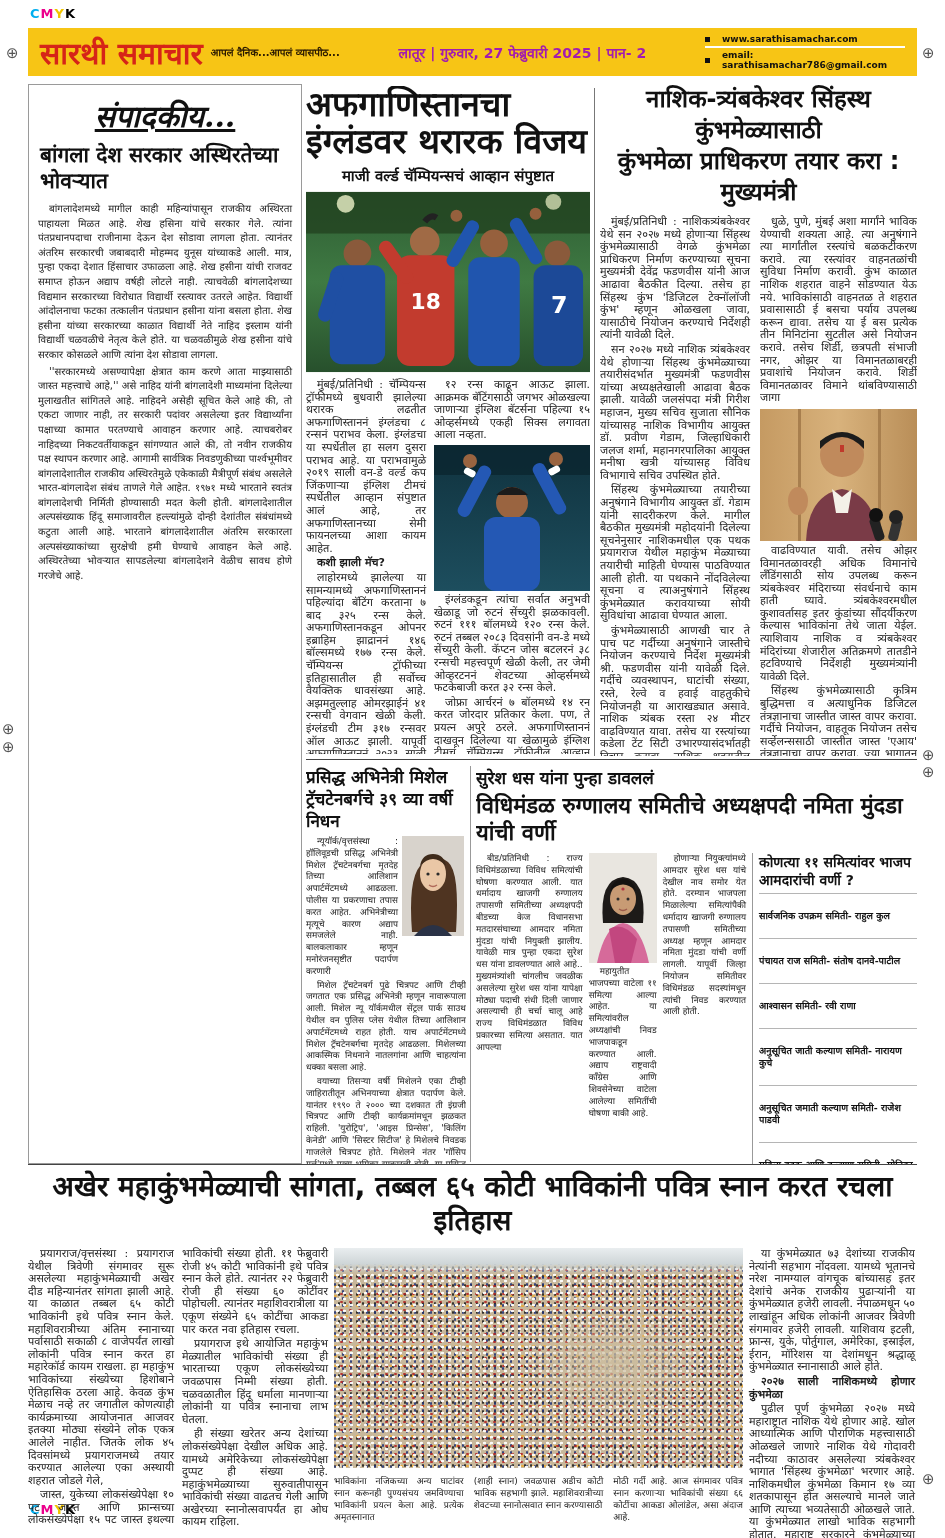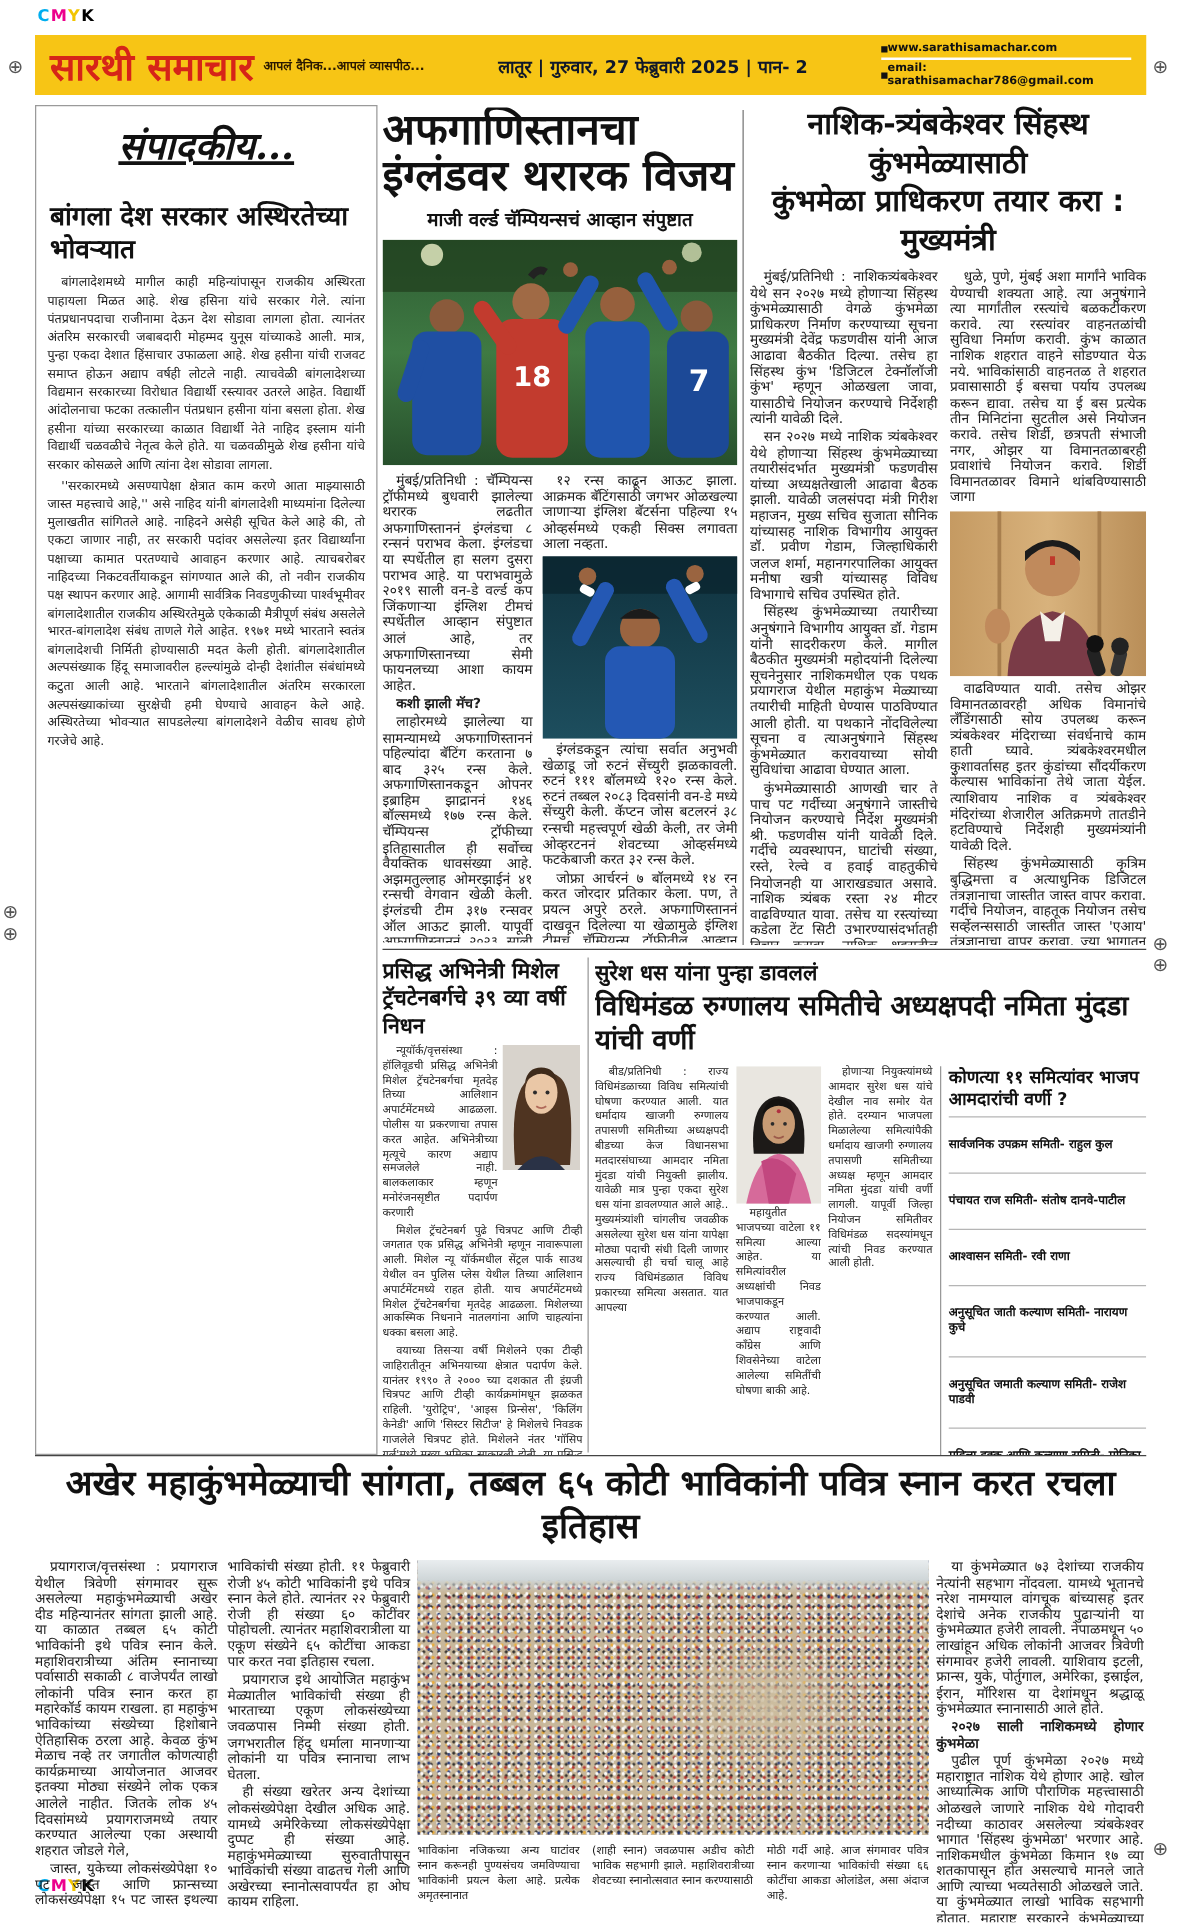--- a/index.html
+++ b/index.html
@@ -9,37 +9,37 @@
   .cmyk{position:absolute;font-weight:bold;font-size:13px;letter-spacing:1px;}
   .cmyk span{display:inline-block;}
   .c-c{color:#00AEEF}.c-m{color:#EC008C}.c-y{color:#F2C500}.c-k{color:#000}
 
   
   .masthead{position:absolute;left:28px;top:28px;width:889px;height:48px;background:#F7C515;
             display:flex;align-items:center;padding:0 12px;box-sizing:border-box;}
   .logo{color:#D62418;font-size:30px;font-weight:800;white-space:nowrap;
         font-family:"DejaVu Serif","Liberation Serif",serif;}
   .tagline{font-size:10px;font-weight:700;color:#2b1a00;margin-left:8px;white-space:nowrap;}
-  .dateline{flex:1;text-align:center;font-size:14px;font-weight:800;color:#0f172a;white-space:nowrap;}
+  .dateline{flex:1;text-align:center;font-size:14px;font-weight:800;color:#a21caf;white-space:nowrap;}
   .mh-right{width:200px;font-size:9px;font-weight:700;color:#111;}
-  .mh-row{display:flex;align-items:center;gap:0;padding:2px 0;}
+  .mh-row{display:flex;align-items:center;gap:12px;padding:2px 0;}
   .mh-row.first{border-bottom:2px solid #fff;}
   .sq{width:5px;height:5px;background:#111;display:inline-block;flex:0 0 auto;}
 
   
   .body-txt{font-size:11px;line-height:12.6px;text-align:justify;color:#1b1b1b;}
   .body-txt p{margin:0 0 2px 0;text-indent:11px;}
   .byline{font-weight:700;}
 
   
   .editorial{position:absolute;left:28px;top:84px;width:274px;height:1080px;border:1px solid #9a9a9a;
              box-sizing:border-box;padding:8px 9px;overflow:hidden;}
   .ed-kicker{text-align:center;font-size:30px;font-weight:800;font-style:italic;
              font-family:"DejaVu Serif","Liberation Serif",serif;
-             text-decoration:underline;margin:2px 0 24px 0;}
+             text-decoration:underline;margin:2px 0 6px 0;}
   .ed-head{font-size:21px;line-height:26px;font-weight:800;margin:0 0 8px 2px;}
   .editorial .body-txt{font-size:10px;line-height:14.6px;}
 
   
   .cricket{position:absolute;left:306px;top:86px;width:284px;height:668px;overflow:hidden;}
   .ck-head{font-size:34px;line-height:37px;font-weight:800;text-align:left;margin:0;}
   .ck-sub{font-size:15px;font-weight:800;text-align:center;margin:5px 0 6px 0;}
   .ck-photo{width:284px;height:182px;display:block;}
   .ck-cols{display:flex;gap:8px;margin-top:6px;}
   .ck-c1{width:120px;}
@@ -331,21 +331,21 @@
   </div>
 
   <div class="hline" style="left:28px;top:1164px;width:889px;"></div>
 
   <div class="maha">
     <div class="ma-head">अखेर महाकुंभमेळ्याची सांगता, तब्बल ६५ कोटी भाविकांनी पवित्र स्नान करत रचला इतिहास</div>
     <div class="ma-row">
       <div class="ma-left body-txt">
         <p>प्रयागराज/वृत्तसंस्था : प्रयागराज येथील त्रिवेणी संगमावर सुरू असलेल्या महाकुंभमेळ्याची अखेर दीड महिन्यानंतर सांगता झाली आहे. या काळात तब्बल ६५ कोटी भाविकांनी इथे पवित्र स्नान केले. महाशिवरात्रीच्या अंतिम स्नानाच्या पर्वासाठी सकाळी ८ वाजेपर्यंत लाखो लोकांनी पवित्र स्नान करत हा महारेकॉर्ड कायम राखला. हा महाकुंभ भाविकांच्या संख्येच्या हिशोबाने ऐतिहासिक ठरला आहे. केवळ कुंभ मेळाच नव्हे तर जगातील कोणत्याही कार्यक्रमाच्या आयोजनात आजवर इतक्या मोठ्या संख्येने लोक एकत्र आलेले नाहीत. जितके लोक ४५ दिवसांमध्ये प्रयागराजमध्ये तयार करण्यात आलेल्या एका अस्थायी शहरात जोडले गेले,</p>
         <p>जास्त, युकेच्या लोकसंख्येपेक्षा १० पट जास्त आणि फ्रान्सच्या लोकसंख्येपेक्षा १५ पट जास्त इथल्या भाविकांची संख्या होती. ११ फेब्रुवारी रोजी ४५ कोटी भाविकांनी इथे पवित्र स्नान केले होते. त्यानंतर २२ फेब्रुवारी रोजी ही संख्या ६० कोटींवर पोहोचली. त्यानंतर महाशिवरात्रीला या एकूण संख्येने ६५ कोटींचा आकडा पार करत नवा इतिहास रचला.</p>
-        <p>प्रयागराज इथे आयोजित महाकुंभ मेळ्यातील भाविकांची संख्या ही भारताच्या एकूण लोकसंख्येच्या जवळपास निम्मी संख्या होती. जगभरातील हिंदू धर्माला मानणाऱ्या लोकांनी या पवित्र स्नानाचा लाभ घेतला.</p>
+        <p>प्रयागराज इथे आयोजित महाकुंभ मेळ्यातील भाविकांची संख्या ही भारताच्या एकूण लोकसंख्येच्या जवळपास निम्मी संख्या होती. चळवळातील हिंदू धर्माला मानणाऱ्या लोकांनी या पवित्र स्नानाचा लाभ घेतला.</p>
         <p>ही संख्या खरेतर अन्य देशांच्या लोकसंख्येपेक्षा देखील अधिक आहे. यामध्ये अमेरिकेच्या लोकसंख्येपेक्षा दुप्पट ही संख्या आहे. महाकुंभमेळ्याच्या सुरुवातीपासून भाविकांची संख्या वाढतच गेली आणि अखेरच्या स्नानोत्सवापर्यंत हा ओघ कायम राहिला.</p>
       </div>
       <div class="ma-center">
         <div class="ma-photo"></div>
         <div class="ma-caps">
           <div class="body-txt">भाविकांना नजिकच्या अन्य घाटांवर स्नान करूनही पुण्यसंचय जमविण्याचा भाविकांनी प्रयत्न केला आहे. प्रत्येक अमृतस्नानात</div>
           <div class="body-txt">(शाही स्नान) जवळपास अडीच कोटी भाविक सहभागी झाले. महाशिवरात्रीच्या शेवटच्या स्नानोत्सवात स्नान करण्यासाठी</div>
           <div class="body-txt">मोठी गर्दी आहे. आज संगमावर पवित्र स्नान करणाऱ्या भाविकांची संख्या ६६ कोटींचा आकडा ओलांडेल, असा अंदाज आहे.</div>
         </div>
       </div>

